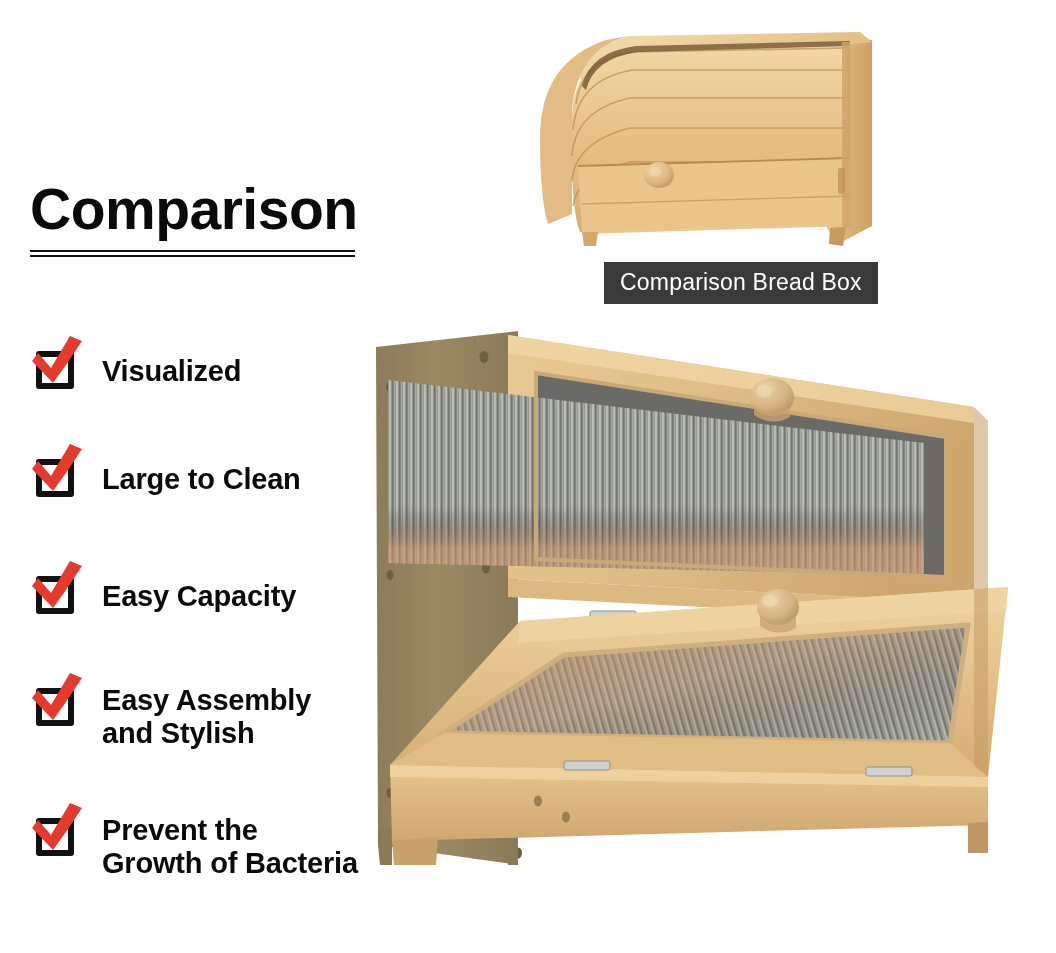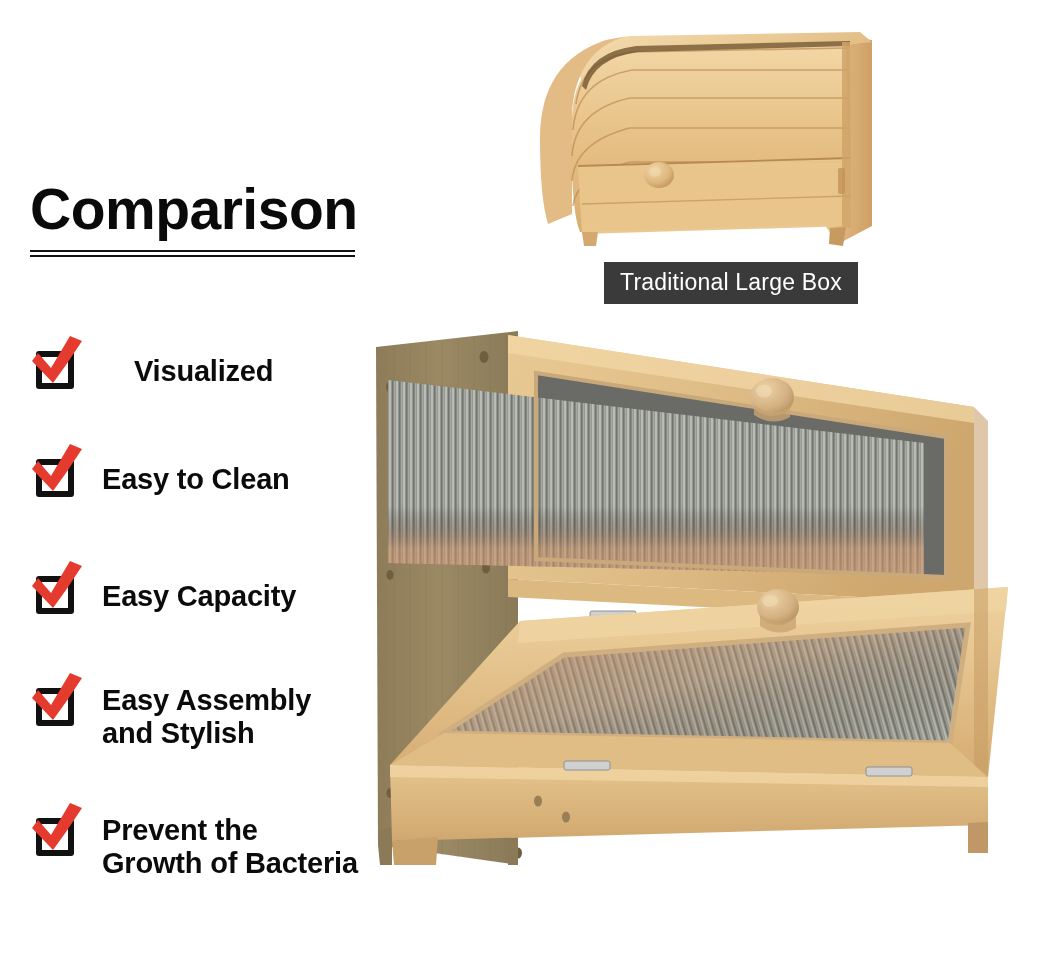--- a/index.html
+++ b/index.html
@@ -129,38 +129,38 @@
 
 <div id="canvas">
 
   <div id="title-block">
     <div id="page-title">Comparison</div>
     <div id="title-rule"></div>
   </div>
 
   <div id="checklist">
 
-    <div class="check-row" style="height:108px;gap:32px;">
+    <div class="check-row" style="height:108px;">
       <div class="check-mark-wrap">
         <div class="check-box"></div>
         <svg class="check-tick" viewBox="0 0 58 56">
           <path d="M4 26 L10 18 L23 33 L42 1 L54 6 L38 30 L25 48 Z" fill="#e53a2e"></path>
         </svg>
       </div>
       <div class="check-label">Visualized</div>
     </div>
 
     <div class="check-row" style="height:117px;">
       <div class="check-mark-wrap">
         <div class="check-box"></div>
         <svg class="check-tick" viewBox="0 0 58 56">
           <path d="M4 26 L10 18 L23 33 L42 1 L54 6 L38 30 L25 48 Z" fill="#e53a2e"></path>
         </svg>
       </div>
-      <div class="check-label">Easy to Clean</div>
+      <div class="check-label">Large to Clean</div>
     </div>
 
     <div class="check-row" style="height:112px;">
       <div class="check-mark-wrap">
         <div class="check-box"></div>
         <svg class="check-tick" viewBox="0 0 58 56">
           <path d="M4 26 L10 18 L23 33 L42 1 L54 6 L38 30 L25 48 Z" fill="#e53a2e"></path>
         </svg>
       </div>
       <div class="check-label">Easy Capacity</div>
@@ -245,21 +245,21 @@
 
       <path d="M322 24 L330 24 L331 210 L322 208 Z" fill="#cfa368" opacity="0.85"></path>
 
       <path d="M62 214 L78 214 L76 228 L64 228 Z" fill="#d3a971"></path>
       <path d="M310 210 L326 209 L323 228 L309 226 Z" fill="#c79a60"></path>
 
       <rect x="318" y="150" width="7" height="26" rx="2" fill="#c29257" opacity="0.8"></rect>
     </svg>
   </div>
 
-  <div id="trad-label">Traditional Large Box</div>
+  <div id="trad-label">Comparison Bread Box</div>
 
   <div id="main-box-wrap">
     <svg width="686" height="575" viewBox="0 0 686 575">
       <defs>
         <linearGradient id="sidePanel" x1="0" y1="0" x2="1" y2="0">
           <stop offset="0" stop-color="#8e7c59"></stop>
           <stop offset="0.45" stop-color="#9b8964"></stop>
           <stop offset="1" stop-color="#8a7a58"></stop>
         </linearGradient>
         <linearGradient id="frameWood" x1="0" y1="0" x2="0" y2="1">

